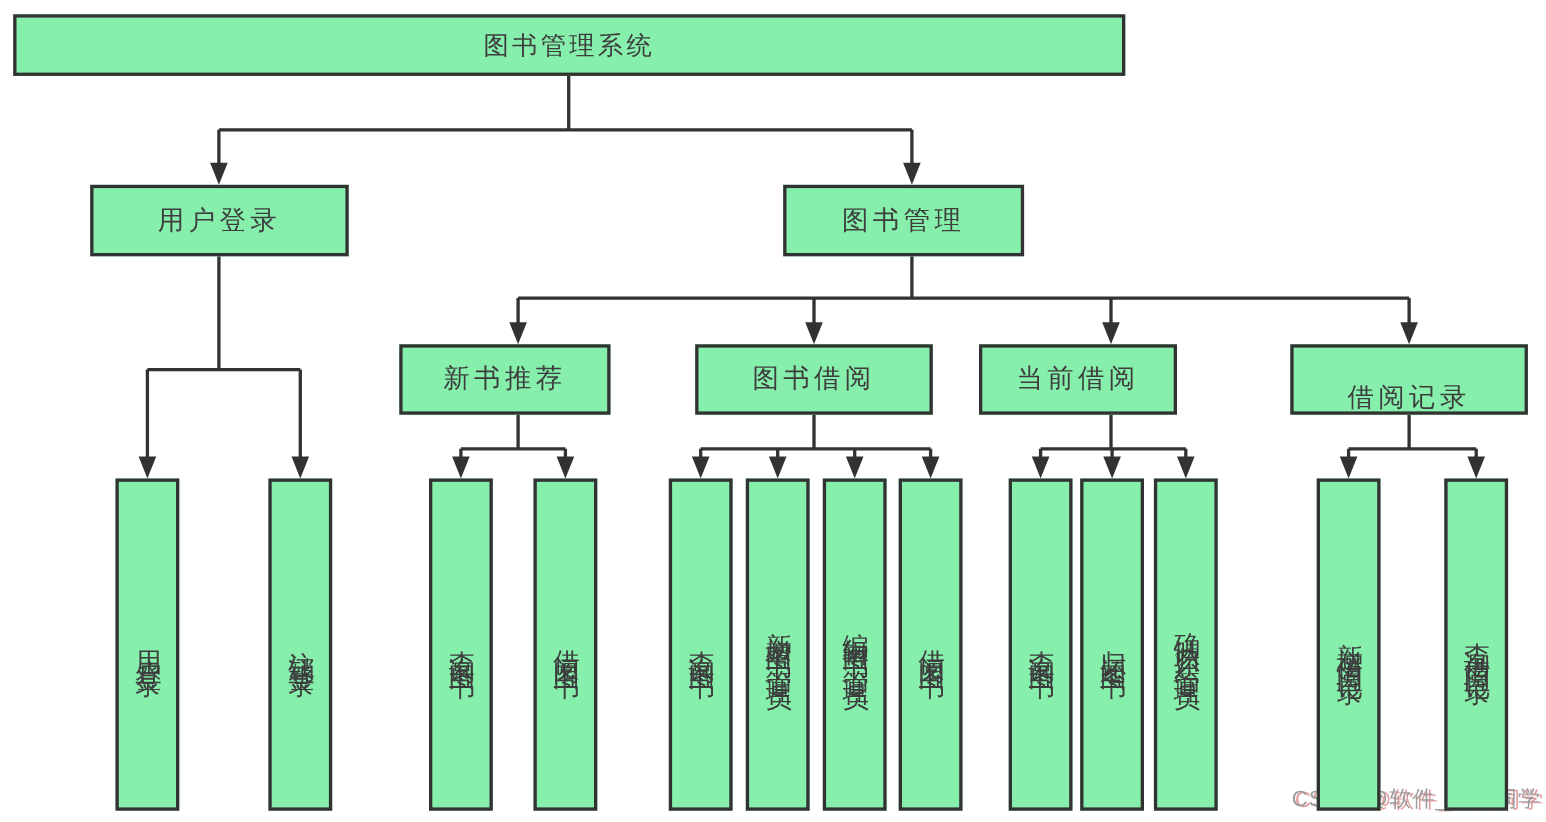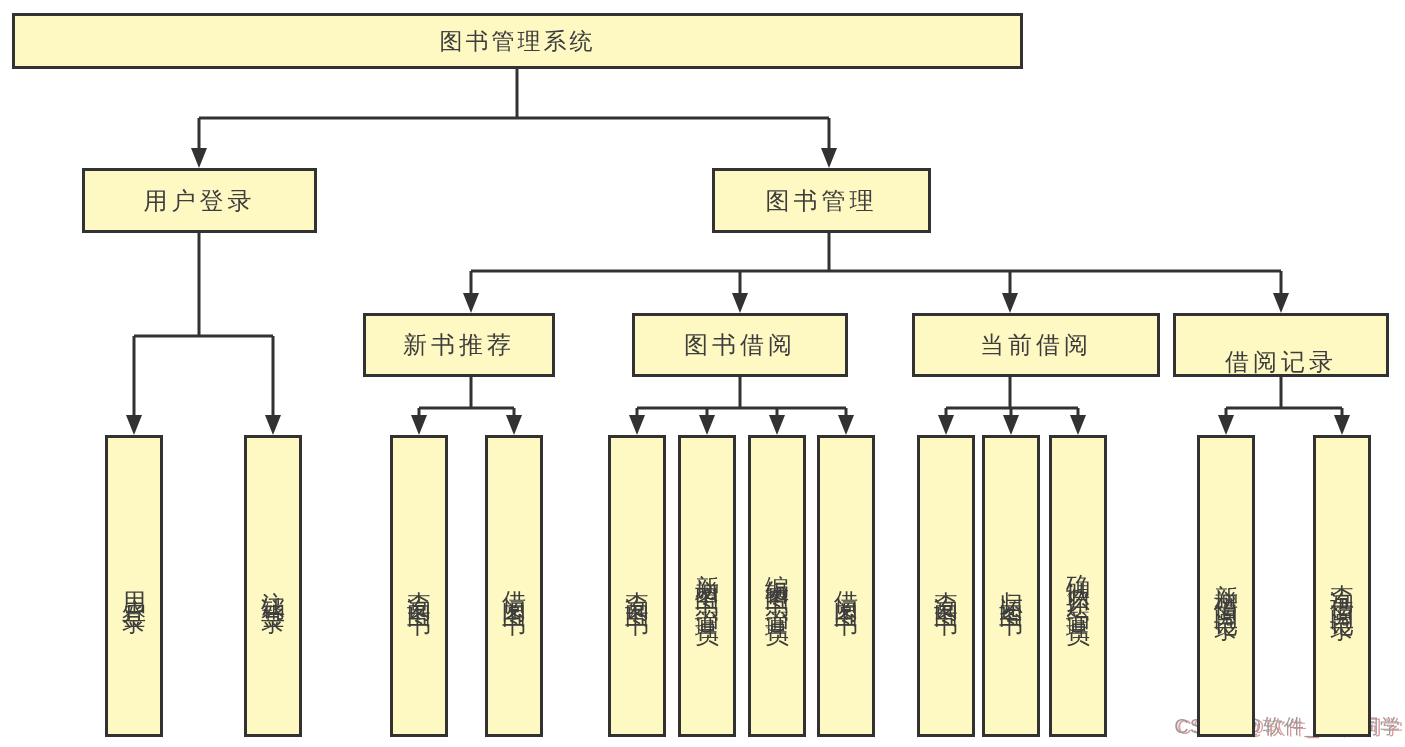--- a/index.html
+++ b/index.html
@@ -13,21 +13,21 @@
   }
   svg.connectors {
     position: absolute;
     left: 0; top: 0;
     width: 1405px; height: 747px;
     z-index: 1;
   }
   .node {
     position: absolute;
     box-sizing: border-box;
-    background: #fef9c3;
+    background: #86efac;
     border: 3px solid #323232;
     color: #3d3d3d;
     display: flex;
     align-items: center;
     justify-content: center;
     z-index: 2;
   }
   .hbox span {
     font-size: 24px;
     letter-spacing: 4px;
@@ -123,21 +123,21 @@
   <div class="node hbox" style="left:712px; top:168px; width:219px; height:65px;">
     <span>图书管理</span>
   </div>
 
   <div class="node hbox" style="left:363px; top:313px; width:192px; height:64px;">
     <span>新书推荐</span>
   </div>
   <div class="node hbox" style="left:632px; top:313px; width:216px; height:64px;font-family:Liberation Serif, serif;">
     <span>图书借阅</span>
   </div>
-  <div class="node hbox" style="left:912px; top:313px; width:248px; height:64px;text-align:center;">
+  <div class="node hbox" style="left:890px; top:313px; width:180px; height:64px;text-align:center;">
     <span>当前借阅</span>
   </div>
   <div class="node hbox" style="left:1173px; top:313px; width:216px; height:64px;align-items:flex-end;">
     <span>借阅记录</span>
   </div>
 
   <div class="node vbox" style="left:105px;">
     <span>用户登录</span>
   </div>
   <div class="node vbox" style="left:244px;">

